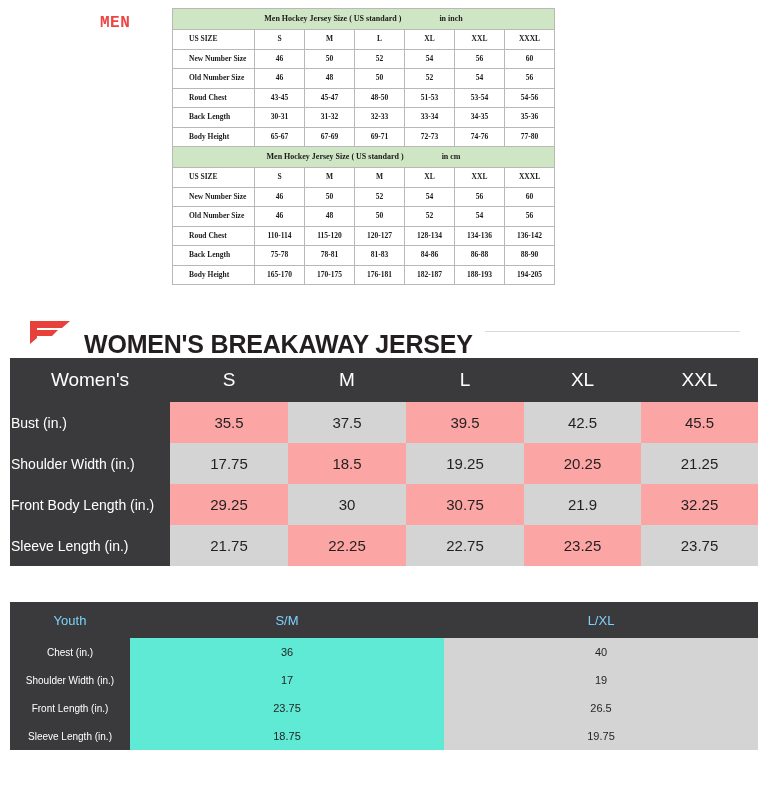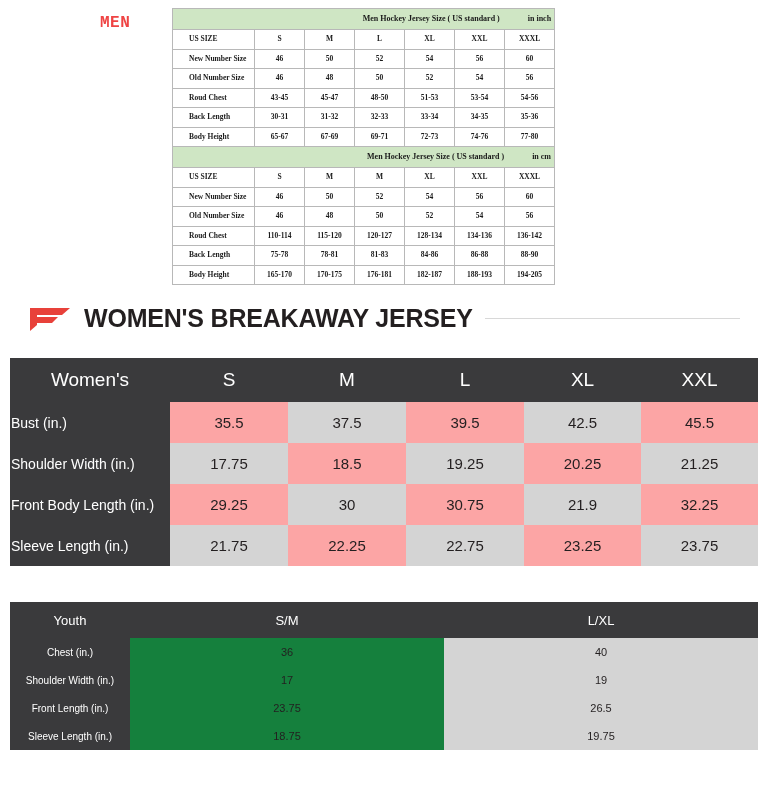--- a/index.html
+++ b/index.html
@@ -62,23 +62,23 @@
     background: #cfe6c4;
     font-weight: bold;
     font-size: 8px;
     height: 20px;
   }
   table.men tr.subhead td {
     font-weight: bold;
   }
   .men-head-inner {
     display: flex;
-    justify-content: flex-end;
+    justify-content: center;
     align-items: center;
-    gap: 28px;
+    gap: 38px;
   }
 
   
   .brand-row {
     display: flex;
     align-items: center;
     gap: 12px;
   }
   .flag-logo {
     width: 44px;
@@ -97,21 +97,21 @@
     height: 1px;
     background: #d8d8d8;
   }
 
   .women-head {
     position: absolute;
     left: 28px;
     top: 304px;
     width: 712px;
   }
-  .women-head .brand-title { font-size: 25px; }
+  .women-head .brand-title { font-size: 25px; margin-top: 26px; }
 
   .youth-head {
     position: absolute;
     left: 28px;
     top: 560px;
     width: 712px;
     margin-top: 40px;
   }
   .youth-head .flag-logo { width: 34px; height: 20px; }
   .youth-head .brand-title { font-size: 18px; }
@@ -170,31 +170,31 @@
   table.youth td {
     text-align: center;
     vertical-align: middle;
     font-size: 11px;
     color: #231f20;
     height: 26px;
     border: none;
   }
   table.youth tr.hdr td {
     background: #3a3a3c;
-    color: #ffffff;
+    color: #7dd3fc;
     font-size: 13px;
     height: 34px;
   }
   table.youth td.first {
     background: #3a3a3c;
     color: #ffffff;
     font-size: 10px;
   }
   table.youth td.shade { background: #d4d4d4; }
-  table.youth td.plain { background: #15803d; }
+  table.youth td.plain { background: #5eead4; }
 </style>
 </head>
 <body>
 
 <div class="men-section">
   <div class="men-title">MEN</div>
 
   <div class="men-table-wrap">
     <table class="men">
       <colgroup>

